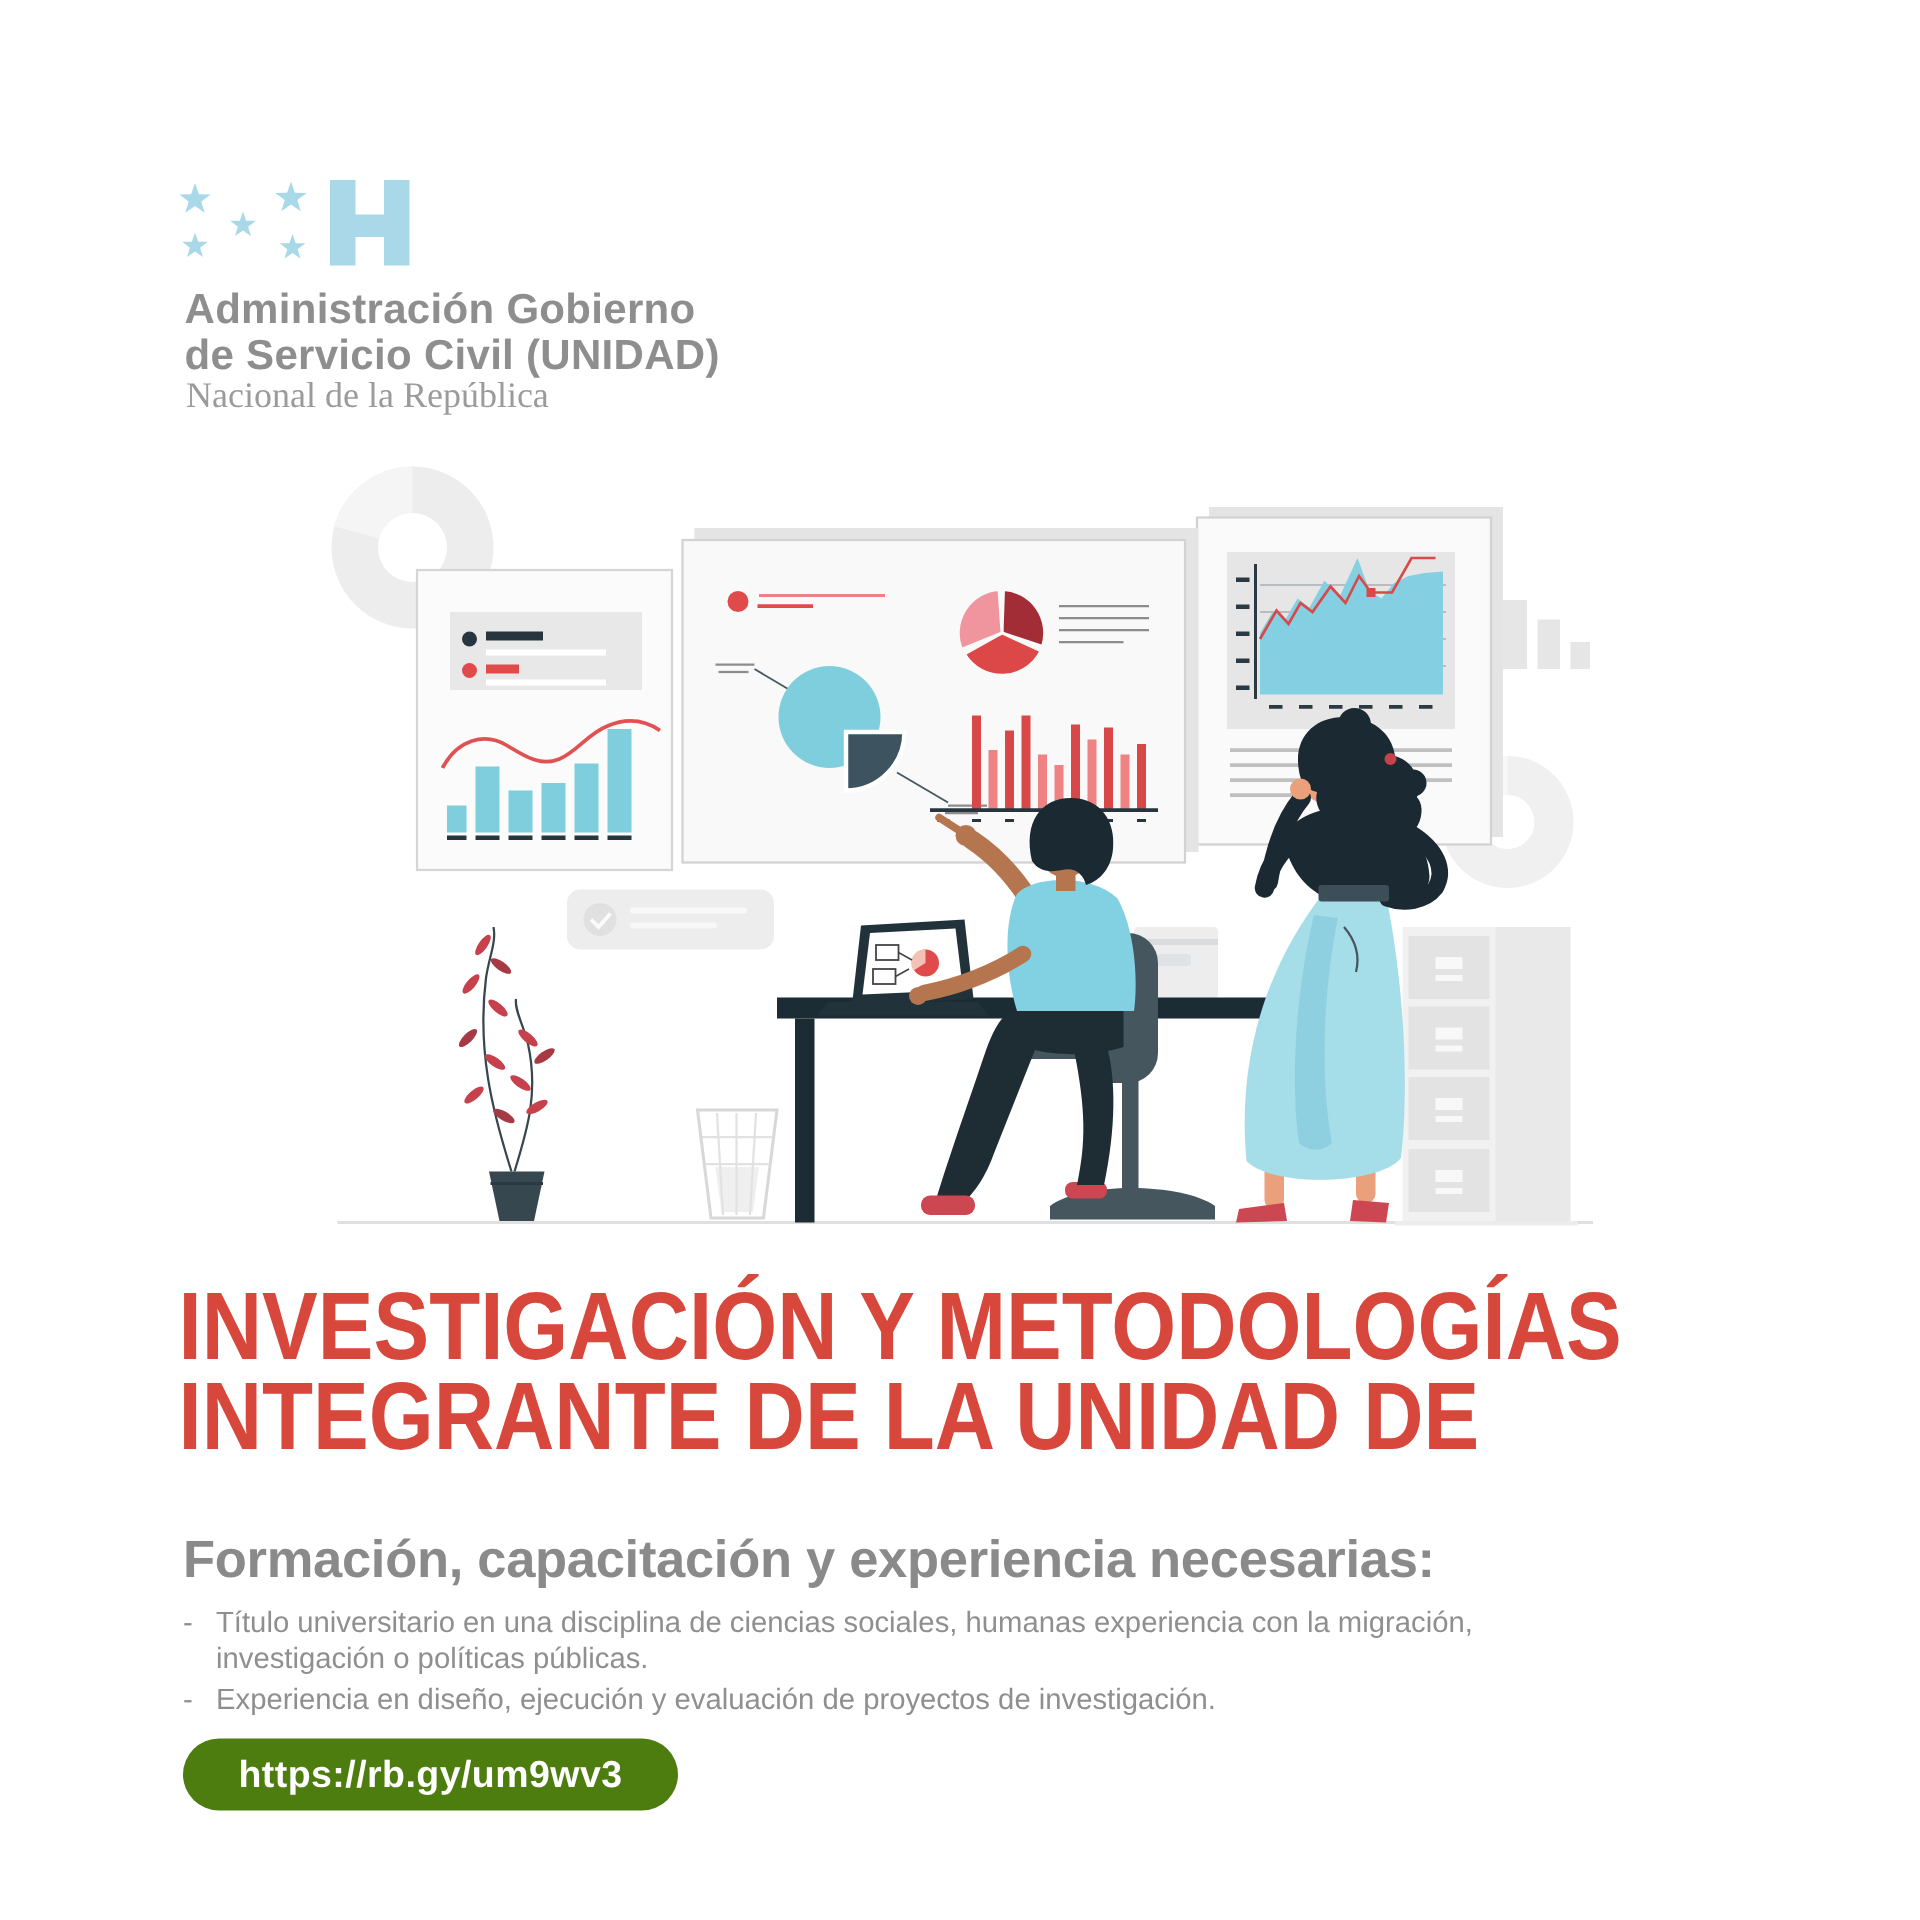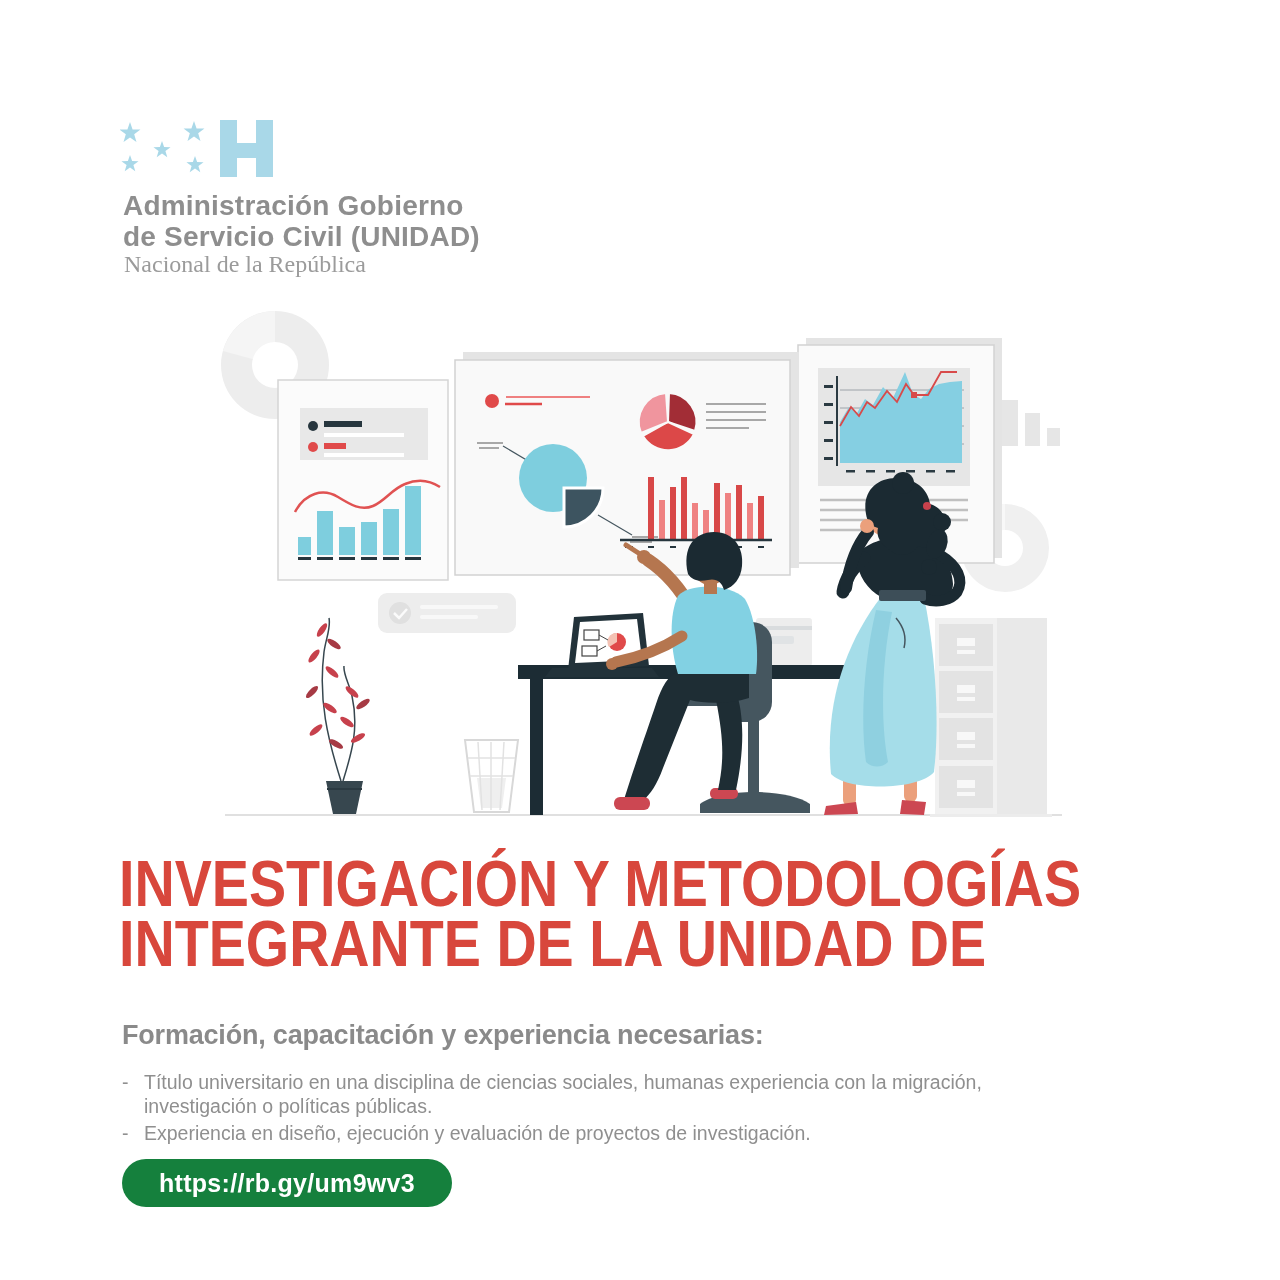--- a/index.html
+++ b/index.html
@@ -29,21 +29,21 @@
     color:#d8473c; font-weight:bold; font-size:64px;
   }
   .vacancy-title .t-line { display:block; height:60px; line-height:60px; white-space:nowrap; }
   .vacancy-title .t-line > span {
     display:inline-block; transform:scaleX(0.87); transform-origin:left center;
   }
 
   
   .req-heading {
     position:absolute; left:122px; top:1020px;
-    font-size:27px; font-weight:bold; color:#8a8a8a; letter-spacing:-0.2px;
+    font-size:35px; font-weight:bold; color:#8a8a8a; letter-spacing:-0.2px;
   }
   .req-list {
     position:absolute; left:122px; top:1070px; width:910px;
     font-size:19.5px; color:#8f8f8f; line-height:24px;
   }
   .req-item { display:flex; margin-bottom:3px; }
   .req-item .dash { width:22px; flex:0 0 22px; }
 
   
   .cta-button {
@@ -365,15 +365,15 @@
     <div class="req-item">
       <span class="dash">-</span>
       <span>Título universitario en una disciplina de ciencias sociales, humanas  experiencia con la migración, investigación o políticas públicas.</span>
     </div>
     <div class="req-item">
       <span class="dash">-</span>
       <span>Experiencia en diseño, ejecución y evaluación de proyectos de investigación.</span>
     </div>
   </div>
 
-  <button class="cta-button" style="background-color: #15803d; border-radius: 24px;">https://rb.gy/um9wv3</button>
+  <button class="cta-button" style="background-color: #4d7c0f; border-radius: 24px;">https://rb.gy/um9wv3</button>
 
 </div>
 
 </body></html>

